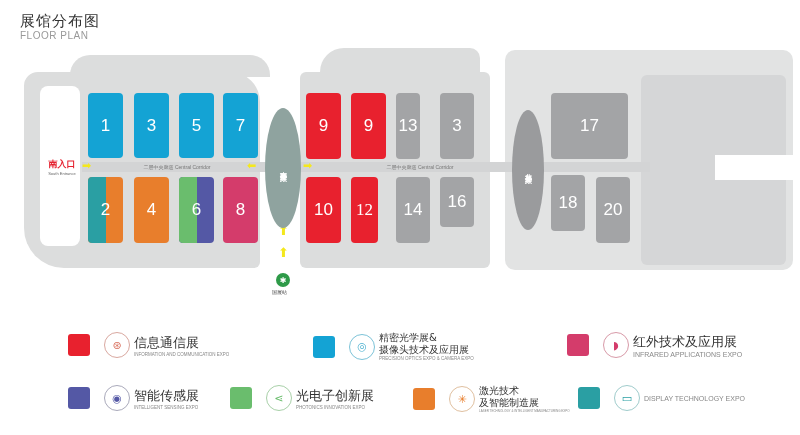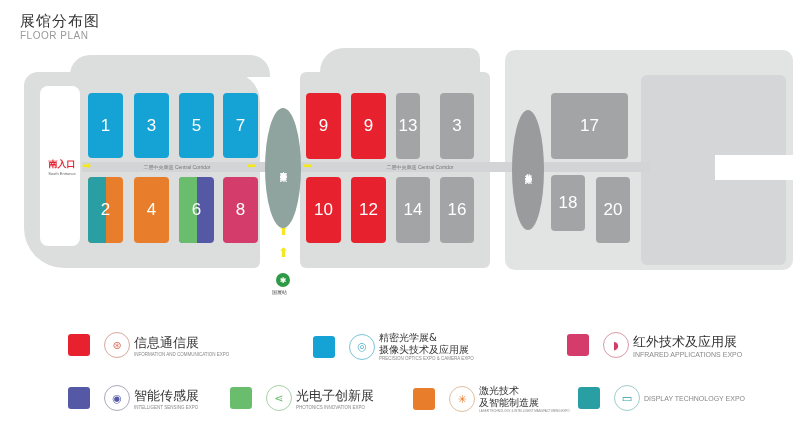--- a/index.html
+++ b/index.html
@@ -111,27 +111,27 @@
   <div class="hall" style="left:396px;top:93px;width:24px;height:66px;background:#a3a4a6;">
       <span class="num">13</span>
     </div>
   <div class="hall" style="left:440px;top:93px;width:34px;height:66px;background:#a3a4a6;">
       <span class="num">3</span>
     </div>
 
   <div class="hall" style="left:306px;top:177px;width:35px;height:66px;background:#e8212e;">
       <span class="num">10</span>
     </div>
-  <div class="hall" style="left:351px;top:177px;width:35px;height:66px;background:#e8212e;">
+  <div class="hall" style="left:351px;top:177px;width:27px;height:66px;background:#e8212e;font-family:Liberation Serif, serif;">
       <span class="num">12</span>
     </div>
   <div class="hall" style="left:396px;top:177px;width:34px;height:66px;background:#a3a4a6;">
       <span class="num">14</span>
     </div>
-  <div class="hall" style="left:440px;top:177px;width:34px;height:66px;background:#a3a4a6;">
+  <div class="hall" style="left:440px;top:177px;width:34px;height:50px;background:#a3a4a6;">
       <span class="num">16</span>
     </div>
 
   <div class="hall" style="left:551px;top:93px;width:77px;height:66px;background:#a3a4a6;">
       <span class="num">17</span>
     </div>
   <div class="hall" style="left:551px;top:175px;width:34px;height:56px;background:#a3a4a6;">
       <span class="num">18</span>
     </div>
   <div class="hall" style="left:596px;top:177px;width:34px;height:66px;background:#a3a4a6;">

